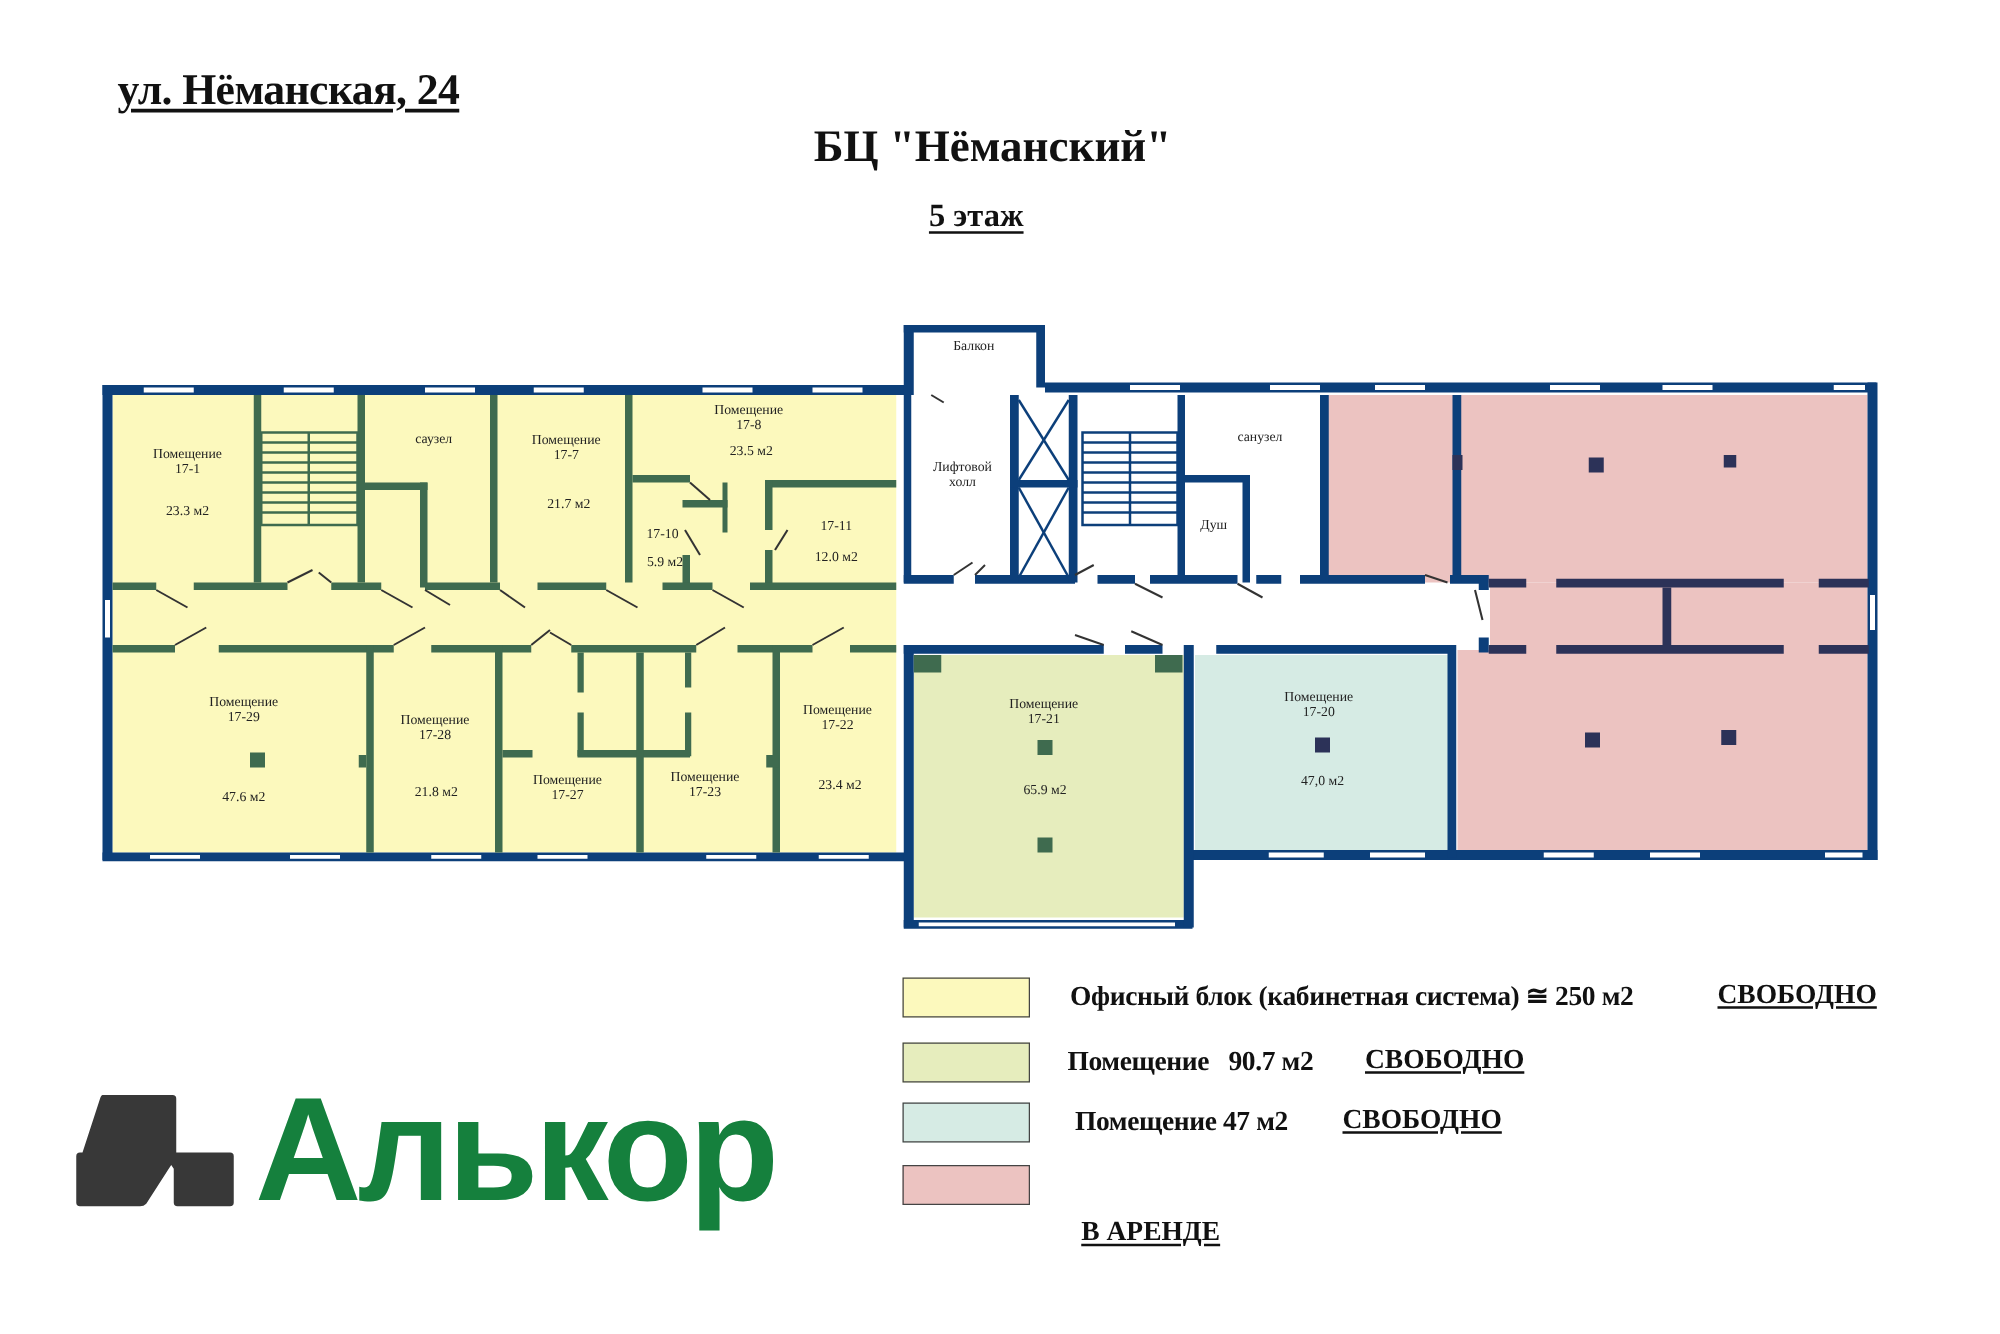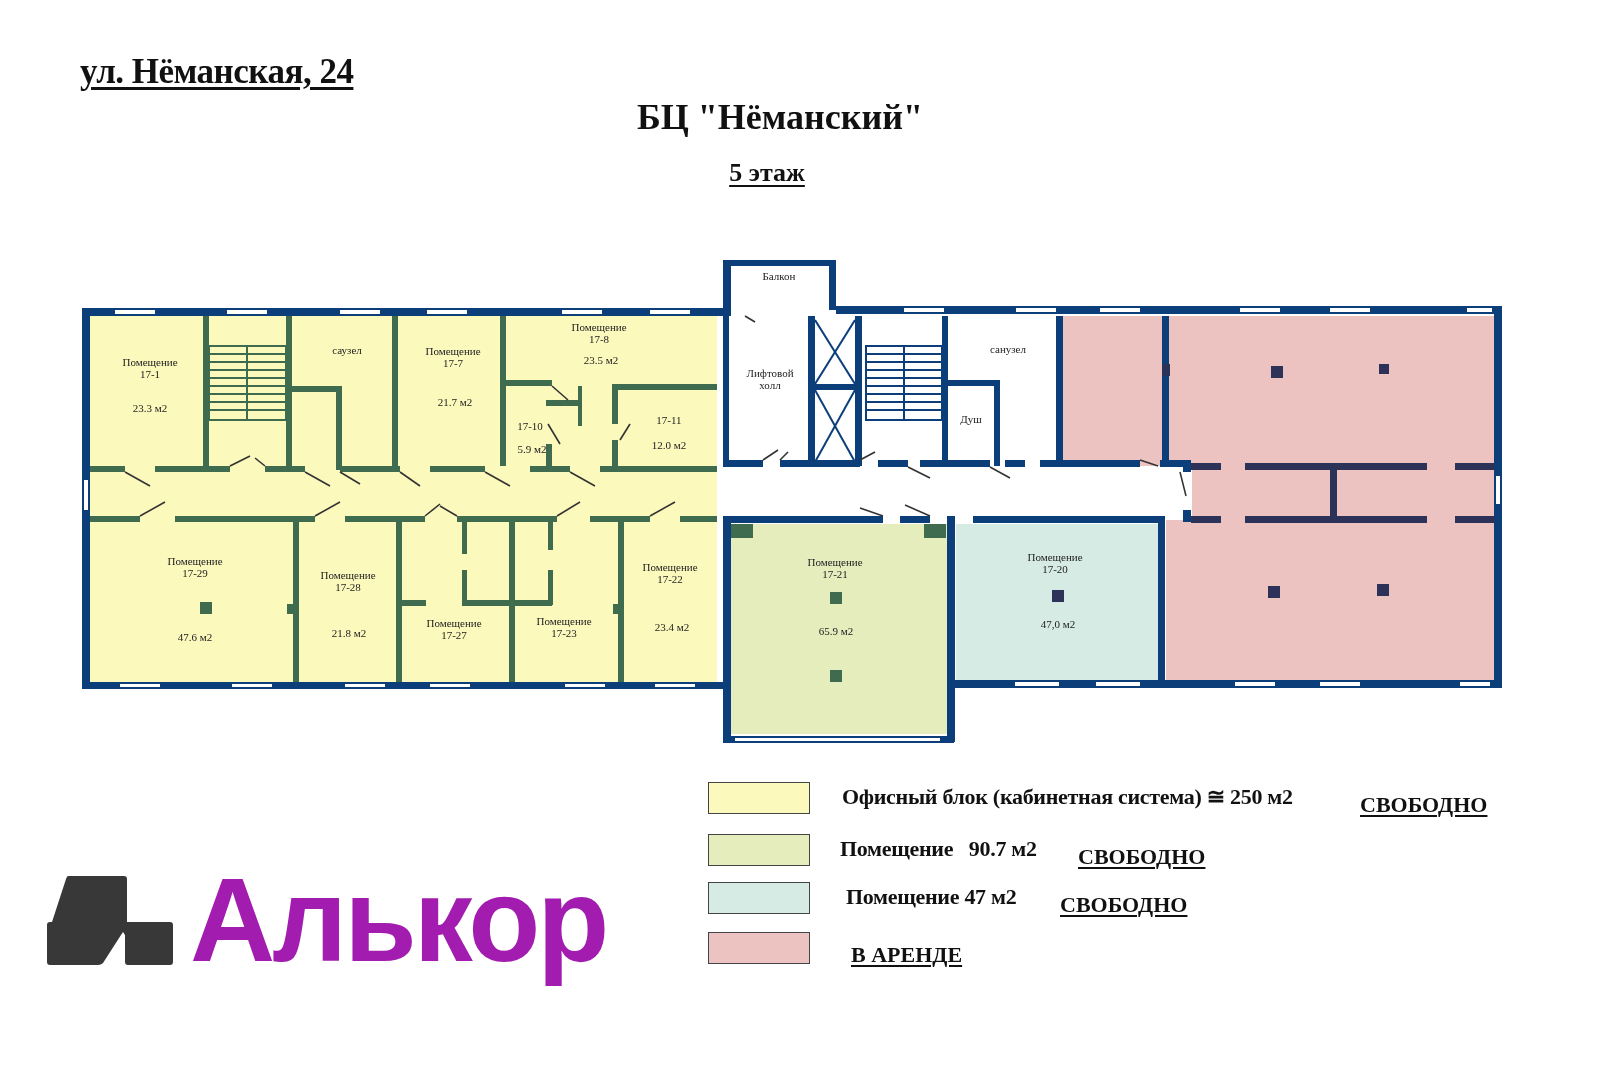--- a/index.html
+++ b/index.html
@@ -1,36 +1,36 @@
 <!DOCTYPE html>
 <html><head>
 <meta charset="utf-8">
 <style>
   html, body { margin:0; padding:0; background:#ffffff; }
   body { width:1600px; height:1067px; position:relative; overflow:hidden;
          font-family:"Liberation Serif", "DejaVu Serif", serif; color:#111; }
-  .abs { position:absolute; }
+  .abs { position:absolute;margin-left:14px; }
   .addr { left:80px; top:52px; font-size:35px; font-weight:bold; text-decoration:underline;
           text-decoration-thickness:3px; text-underline-offset:4px; letter-spacing:-0.5px; }
   .title { left:0; width:1600px; top:96px; text-align:center; font-size:36px; font-weight:bold; }
   .title span { margin-left:-40px; }
   .floor { left:0; width:1574px; top:158px; text-align:center; font-size:26px; font-weight:bold;
            text-decoration:underline; text-decoration-thickness:2px; text-underline-offset:4px; }
   .floor span { margin-left:-40px; }
   svg.plan { position:absolute; left:0; top:0; }
   .room-label { font-family:"Liberation Serif", serif; font-size:11px; fill:#222; text-anchor:middle; }
   .legend { left:708px; top:782px; width:880px; }
   .leg-row { position:absolute; left:0; height:34px; width:880px; }
   .swatch { position:absolute; left:0; top:0; width:102px; height:32px; border:1.5px solid #444; box-sizing:border-box; }
   .leg-text { position:absolute; top:2px; font-size:22px; font-weight:bold; white-space:nowrap; letter-spacing:-0.3px; }
-  .leg-status { position:absolute; top:10px; font-size:22px; font-weight:bold; text-decoration:underline;
+  .leg-status { position:absolute; top:0; font-size:22px; font-weight:bold; text-decoration:underline;
                 text-decoration-thickness:2px; text-underline-offset:3px; white-space:nowrap; }
   .logo { left:46px; top:872px; }
   .logo-text { position:absolute; left:144px; top:-20px; font-family:"Liberation Sans","DejaVu Sans",sans-serif;
-               font-size:118px; font-weight:bold; color:#a21caf; letter-spacing:-3px; white-space:nowrap; }
+               font-size:118px; font-weight:bold; color:#15803d; letter-spacing:-3px; white-space:nowrap; }
 </style>
 </head>
 <body>
 
 <div class="abs addr">ул. Нёманская, 24</div>
 <div class="abs title"><span>БЦ "Нёманский"</span></div>
 <div class="abs floor"><span>5 этаж</span></div>
 
 <svg class="plan" width="1600" height="760" viewBox="0 0 1600 760" xmlns="http://www.w3.org/2000/svg">
 
@@ -302,21 +302,21 @@
     <div class="leg-text" style="left:132px; white-space:pre;">Помещение   90.7 м2</div>
     <div class="leg-status" style="left:370px;">СВОБОДНО</div>
   </div>
   <div class="leg-row" style="top:100px;">
     <div class="swatch" style="background:#d6ebe4;"></div>
     <div class="leg-text" style="left:138px;">Помещение 47 м2</div>
     <div class="leg-status" style="left:352px;">СВОБОДНО</div>
   </div>
   <div class="leg-row" style="top:150px;">
     <div class="swatch" style="background:#ecc3c1;"></div>
-    <div class="leg-status" style="left:143px;">В АРЕНДЕ</div>
+    <div class="leg-status" style="left:143px;margin-top:40px;">В АРЕНДЕ</div>
   </div>
 </div>
 
 <div class="abs logo">
   <svg width="130" height="96" viewBox="0 0 130 96" style="position:absolute;left:0;top:0;">
     <path d="M22 4 L78 4 Q81 4 81 7 L81 50 L124 50 Q127 50 127 53 L127 90 Q127 93 124 93 L82 93 Q79 93 79 90 L79 63 L77 60 L75 63 L57 91 Q55 93 52 93 L4 93 Q1 93 1 90 L1 53 Q1 50 4 50 L6 50 L20 7 Q21 4 22 4 Z" fill="#383838"></path>
   </svg>
   <div class="logo-text">Алькор</div>
 </div>
 

